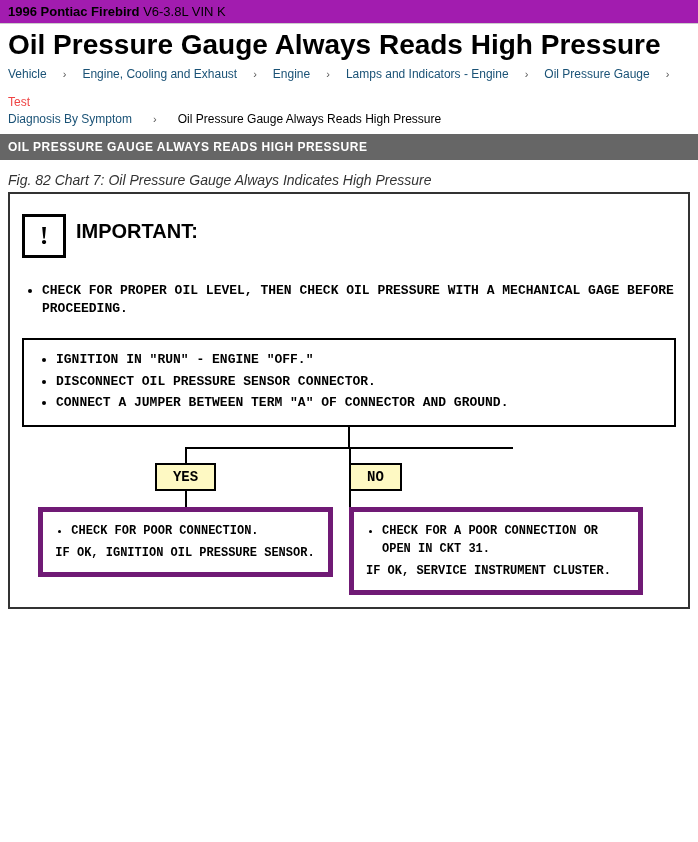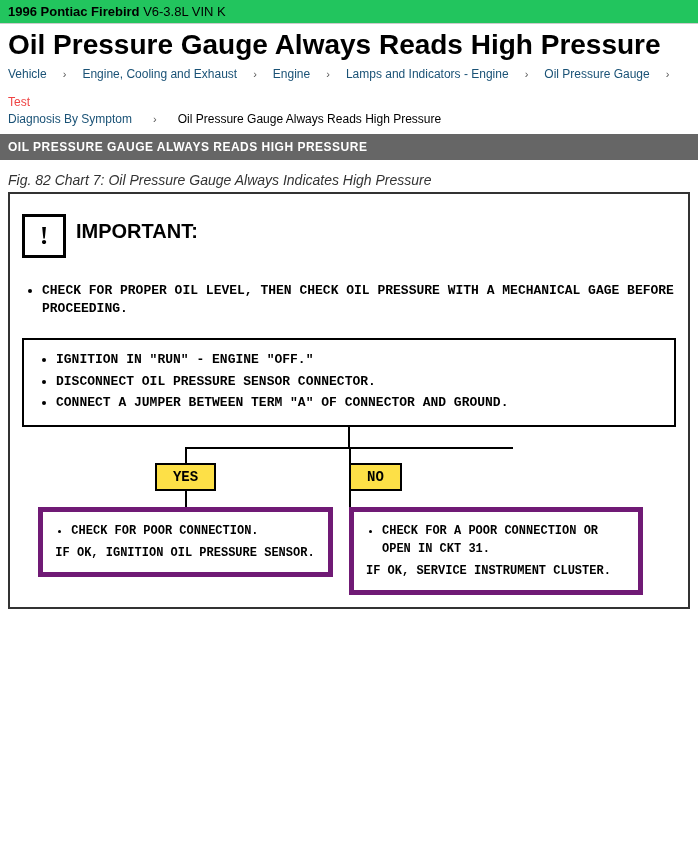--- a/index.html
+++ b/index.html
@@ -7,21 +7,21 @@
       font-family: Arial, sans-serif;
       background: #fff;
       width: 698px;
       min-height: 842px;
       font-size: 13px;
       color: #000;
     }
 
     
     .top-bar {
-      background: #22c55e;
+      background: #a21caf;
       padding: 4px 8px;
       font-size: 13px;
       border-bottom: 1px solid #ccc;
     }
     .top-bar .make-model {
       font-weight: bold;
     }
     .top-bar .engine-info {
       font-weight: normal;
     }
@@ -216,21 +216,21 @@
       flex-direction: column;
       align-items: flex-start;
     }
 
     .branch-label-box {
       border: 2px solid #000;
       padding: 4px 16px;
       font-weight: bold;
       font-family: 'Courier New', monospace;
       font-size: 14px;
-      background: #fde047;
+      background: #fef9c3;
       margin-top: 0;
     }
 
     .result-box {
       border: 5px solid #701a75;
       padding: 10px 12px;
       font-family: 'Courier New', monospace;
       font-weight: bold;
       font-size: 12px;
       line-height: 1.5;

